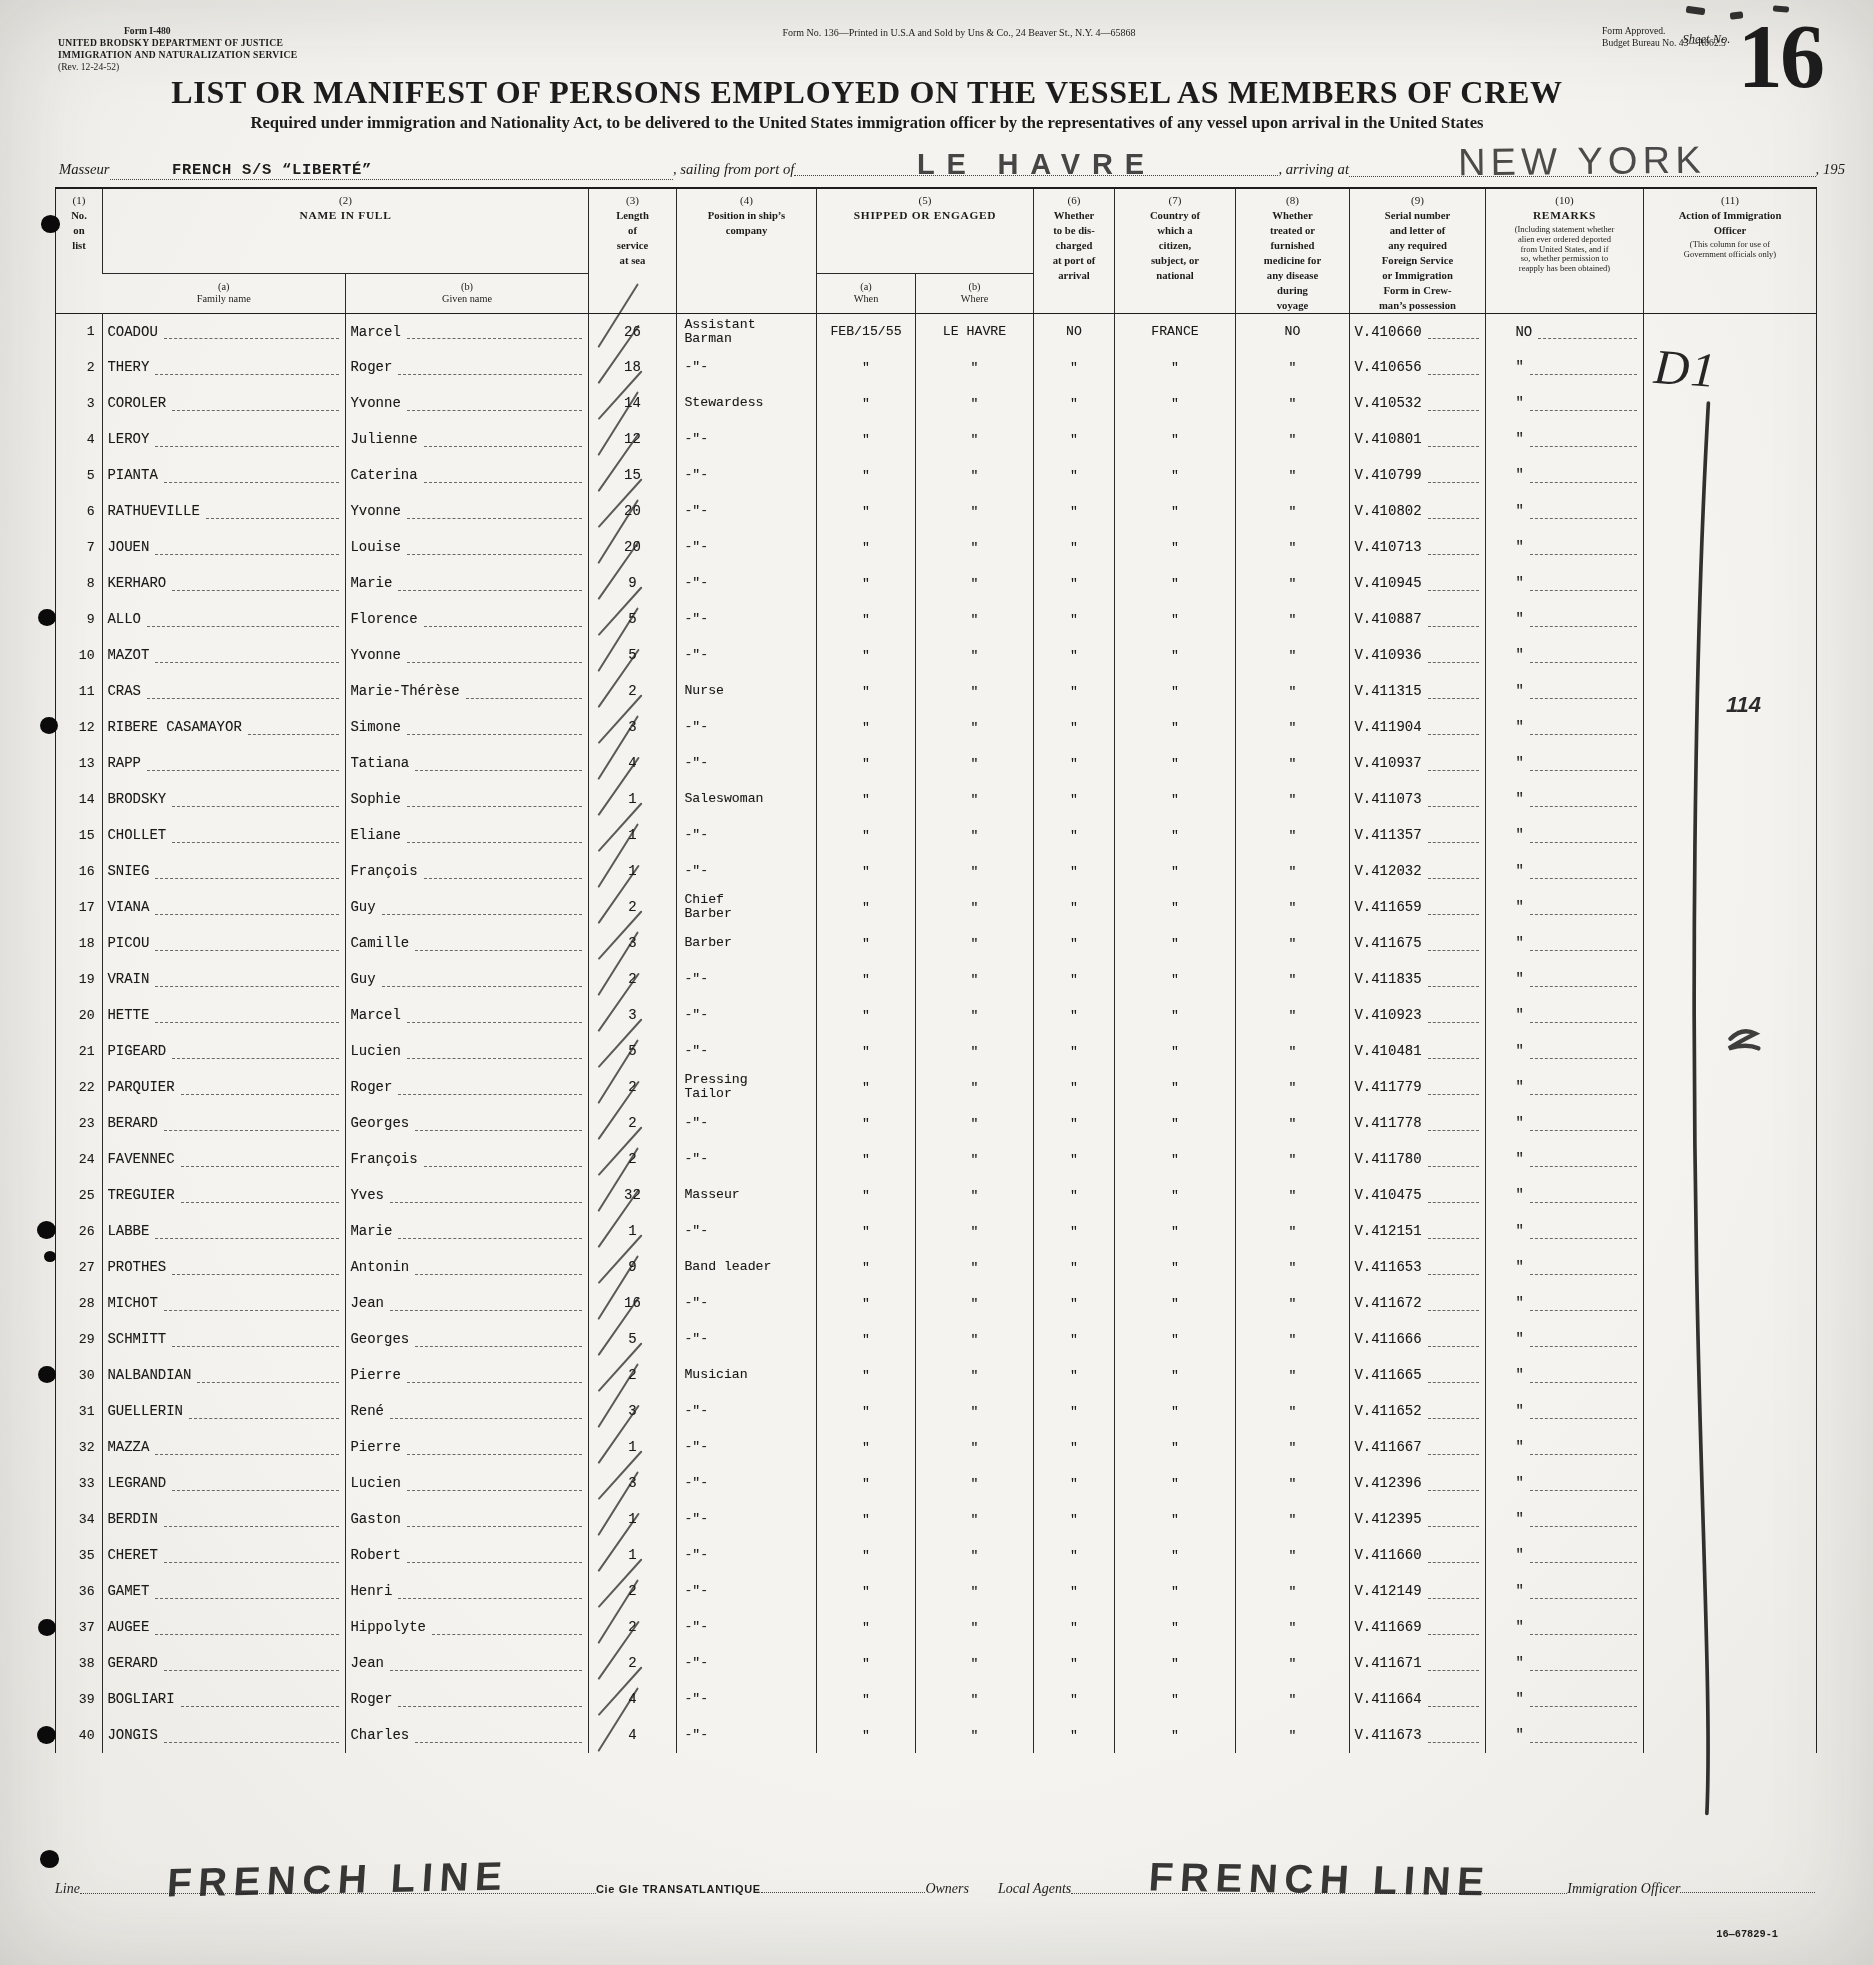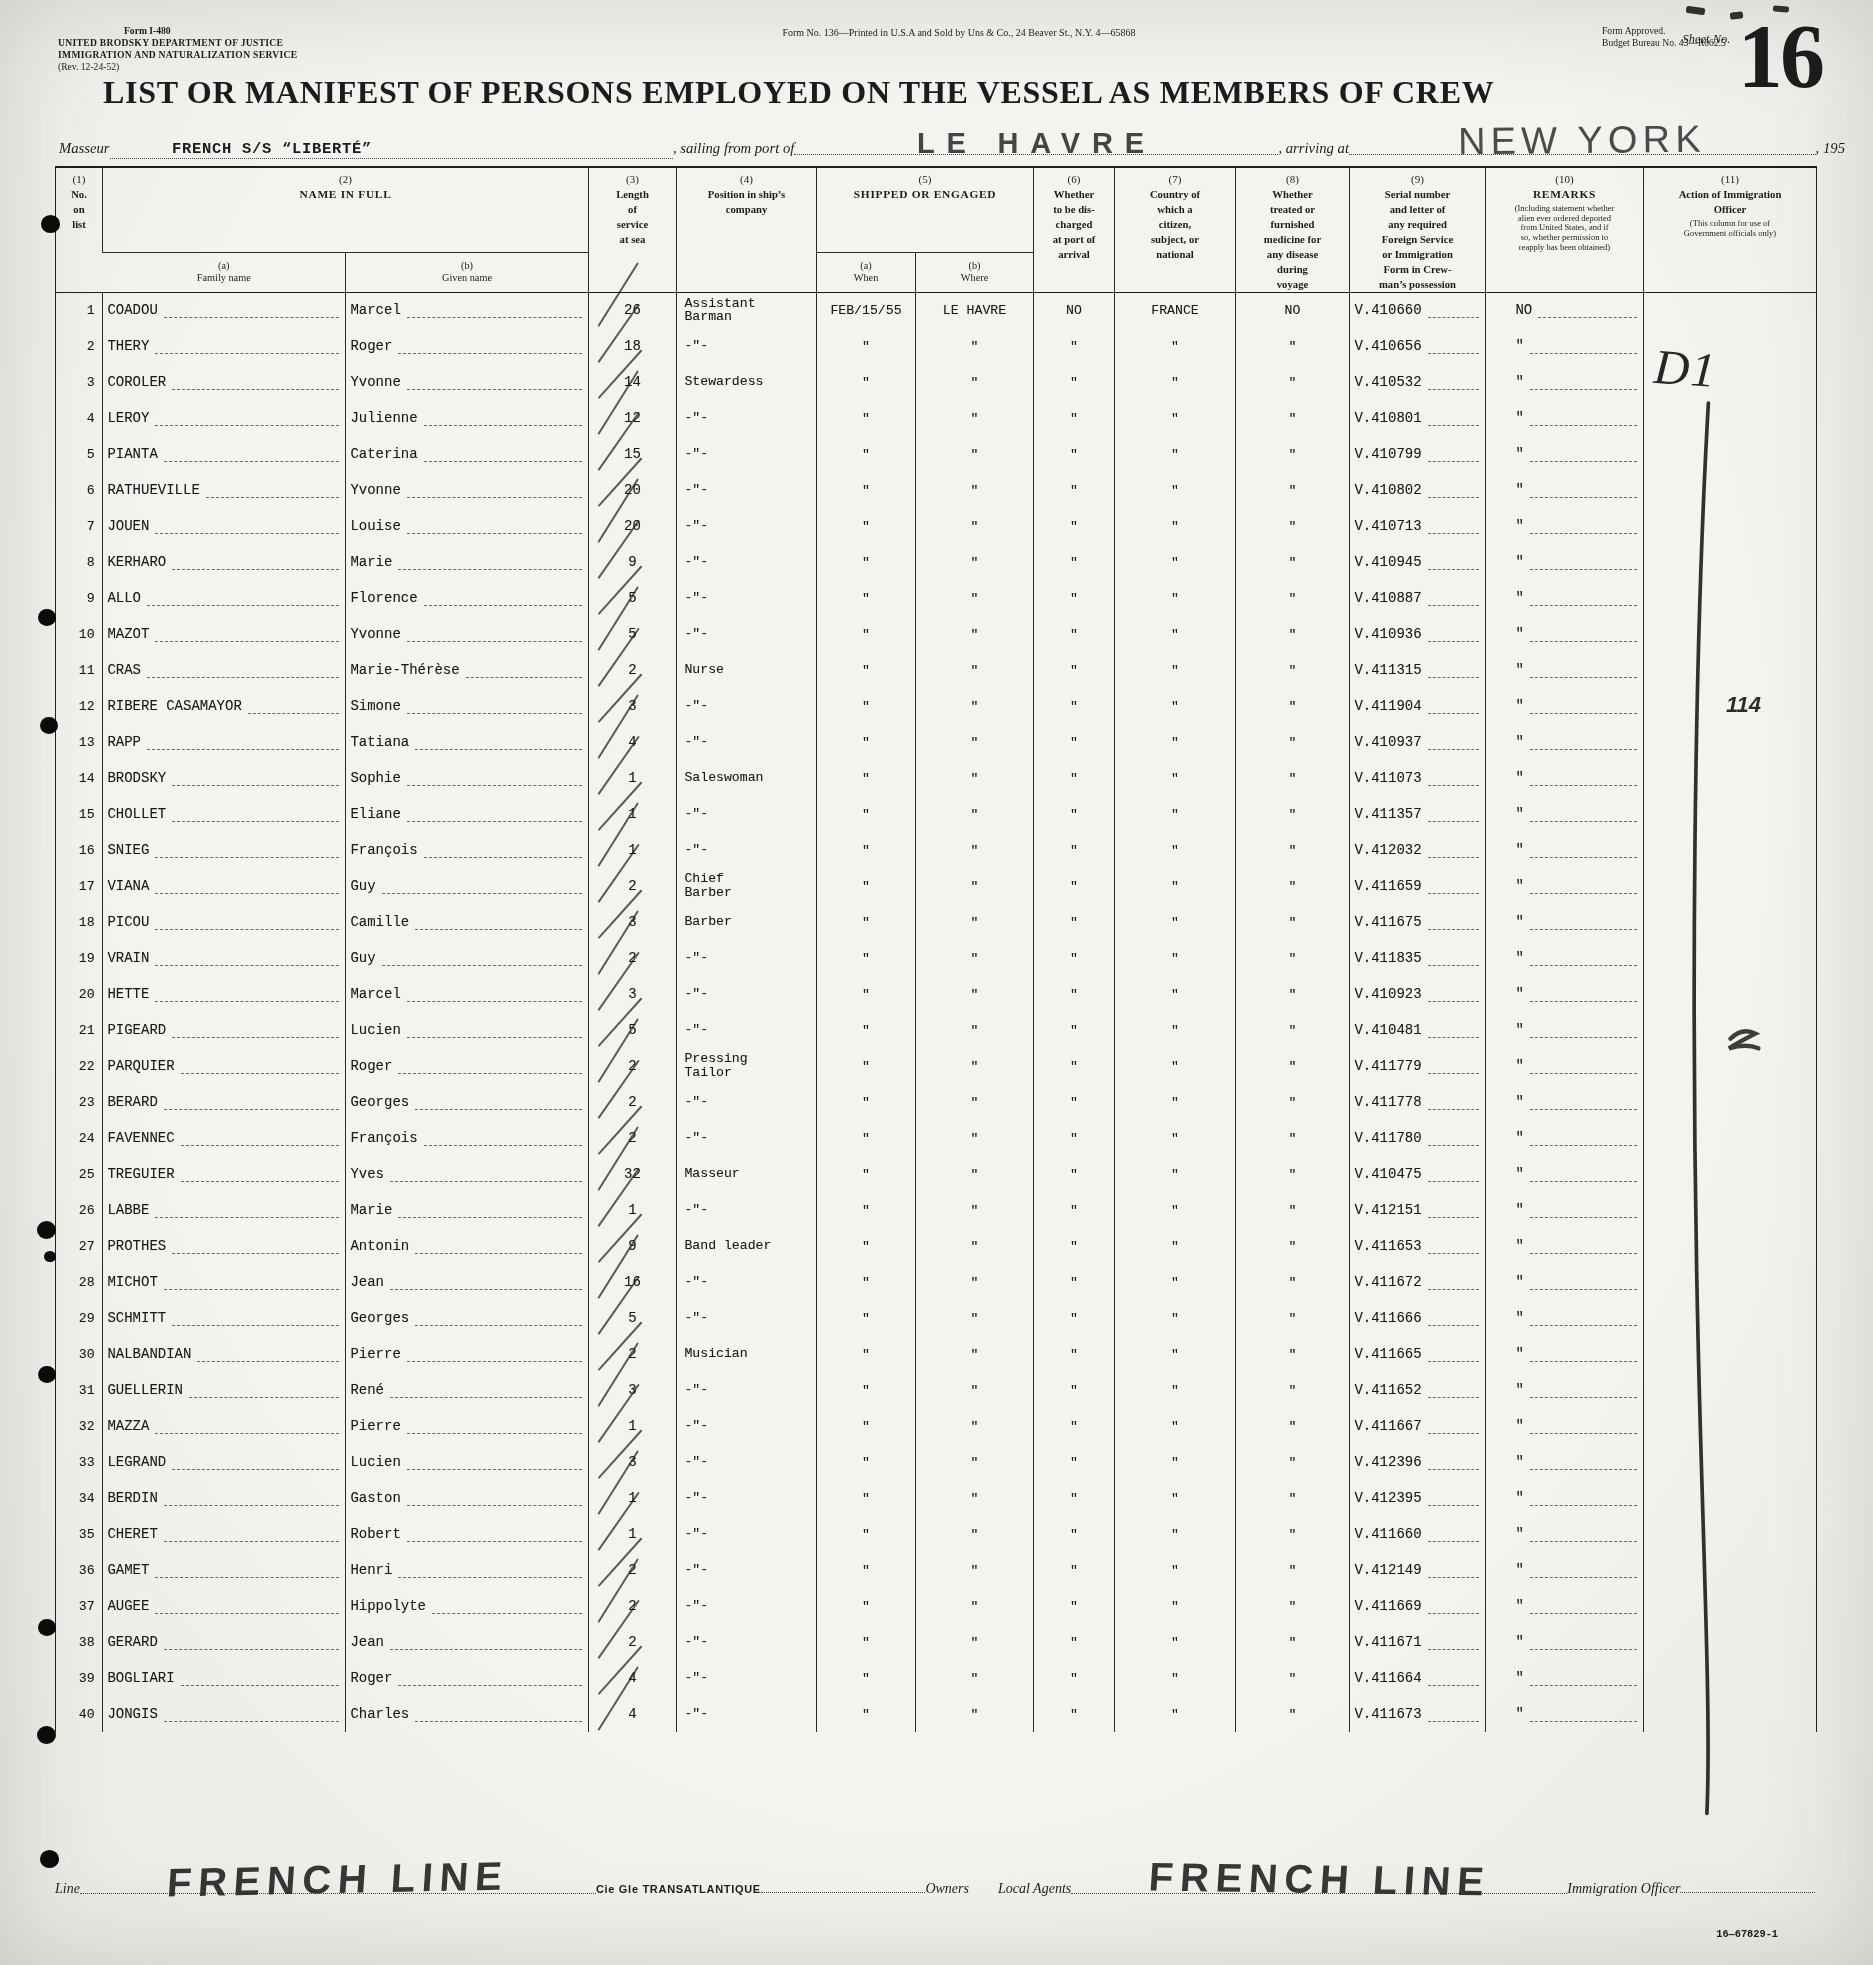--- a/index.html
+++ b/index.html
@@ -21,21 +21,21 @@
   .head-row { display:flex; padding:25px 44px 0 58px; align-items:flex-start; }
   .head-left { width:346px; font-size:9.6px; line-height:1.25; }
   .head-left .form-no { font-weight:bold; padding-left:66px; }
   .head-left .dept { font-weight:bold; letter-spacing:0.3px; }
   .head-center { flex:1; text-align:center; font-size:10px; padding-top:1.5px; }
   .head-right { width:316px; text-align:left; font-size:9.6px; line-height:1.3; padding-left:88px; position:relative; }
   .sheet-wrap { position:absolute; top:22px; right:52px; display:flex; align-items:flex-start; gap:7.4px; }
   .sheet-label { font-style:italic; font-size:12.5px; margin-top:10.3px; }
   .sheet-number { font-size:90px; font-weight:bold; line-height:.78; font-family:"Liberation Serif",serif; letter-spacing:-2.9px; }
 
-  .title { font-size:32px; font-weight:bold; letter-spacing:0.7px; margin:1.5px 243px 0 103px; }
+  .title { text-align:center; font-size:32px; font-weight:bold; letter-spacing:0.7px; margin:1.5px 243px 0 103px; }
   .subtitle { text-align:center; font-size:16.6px; font-weight:bold; margin:2.9px 221px 0 81px; line-height:1.1; }
   .include-row { position:relative; text-align:center; font-size:14px; margin-top:4.4px; }
   .date-stamp {
     position:absolute; right:250px; top:-4.4px;
     font-family:"Liberation Sans","DejaVu Sans",sans-serif;
     font-size:24px; font-weight:bold; letter-spacing:3.7px; color:#1f1f1f; opacity:.92;
     transform:rotate(-.5deg);
   }
 
   .vessel-line { display:flex; align-items:baseline; padding:7.4px 29px 4.4px 59px; font-size:14.7px; font-style:italic; }
@@ -116,20 +116,21 @@
       <div>Budget Bureau No. 43—R062.5</div>
     </div>
   </div>
 
   <div class="sheet-wrap">
     <span class="sheet-label">Sheet No.</span>
     <span class="sheet-number">16</span>
   </div>
 
   <div class="title">LIST OR MANIFEST OF PERSONS EMPLOYED ON THE VESSEL AS MEMBERS OF CREW</div>
+  <div class="subtitle">Required under immigration and Nationality Act, to be delivered to the United States immigration officer by the representatives of any vessel upon arrival in the United States</div>
 
 
   <div class="vessel-line">
     <span>Masseur</span>
     <span class="u u-vessel">
       <span class="mono vessel-name">FRENCH S/S “LIBERTÉ”</span>
     </span>
     <span>, sailing from port of</span>
     <span class="u u-lehavre">
       <span class="stamp stamp-lehavre">LE HAVRE</span>

